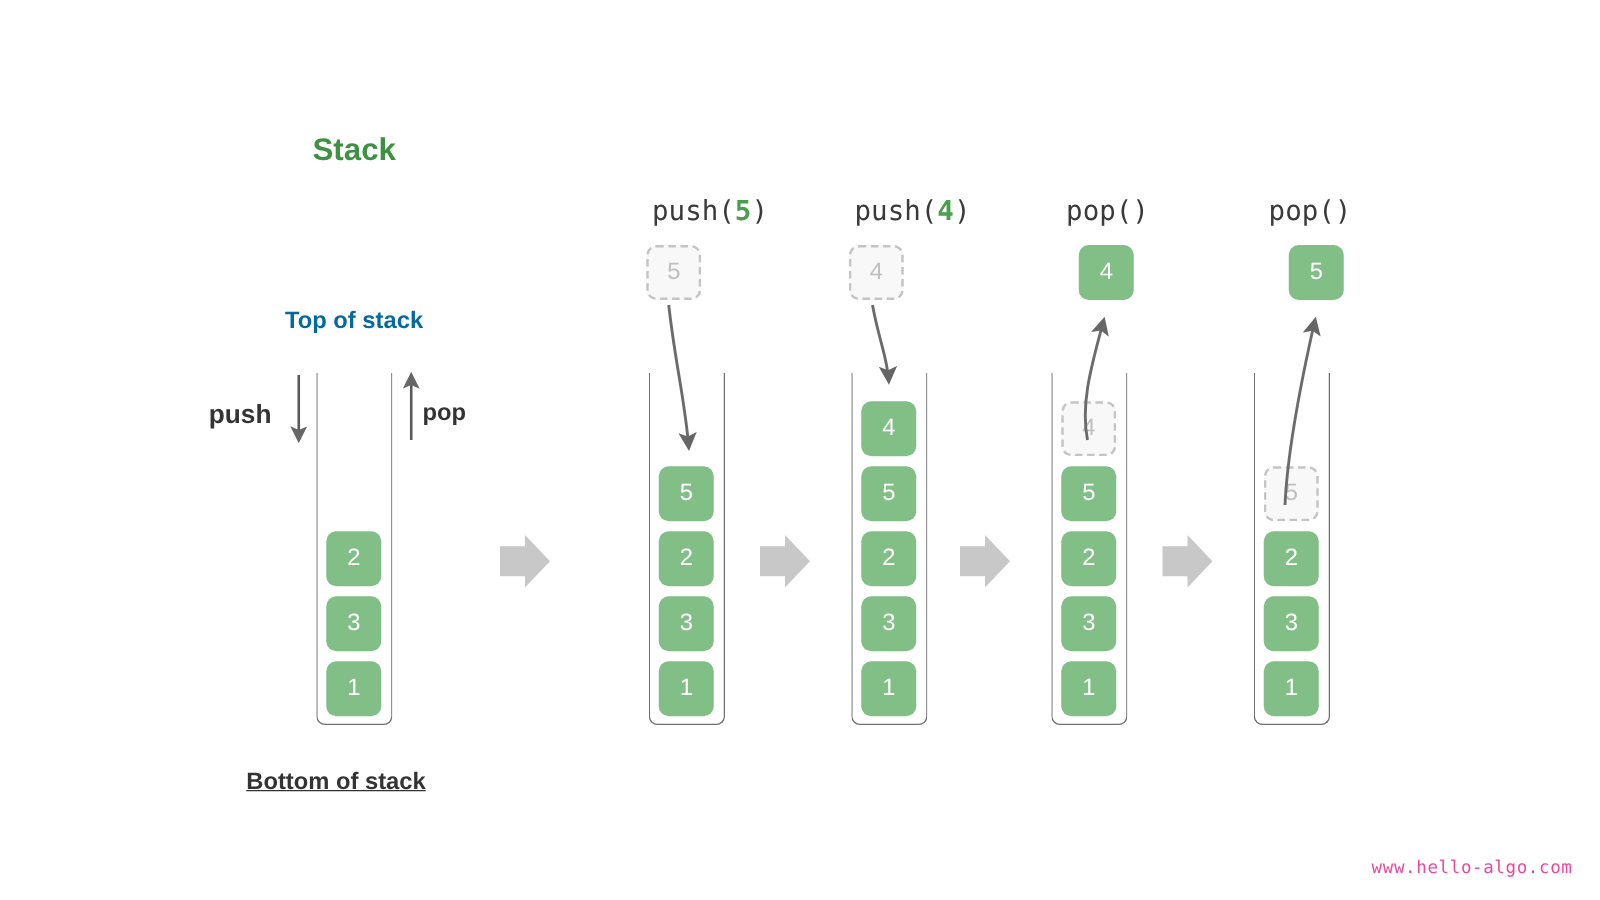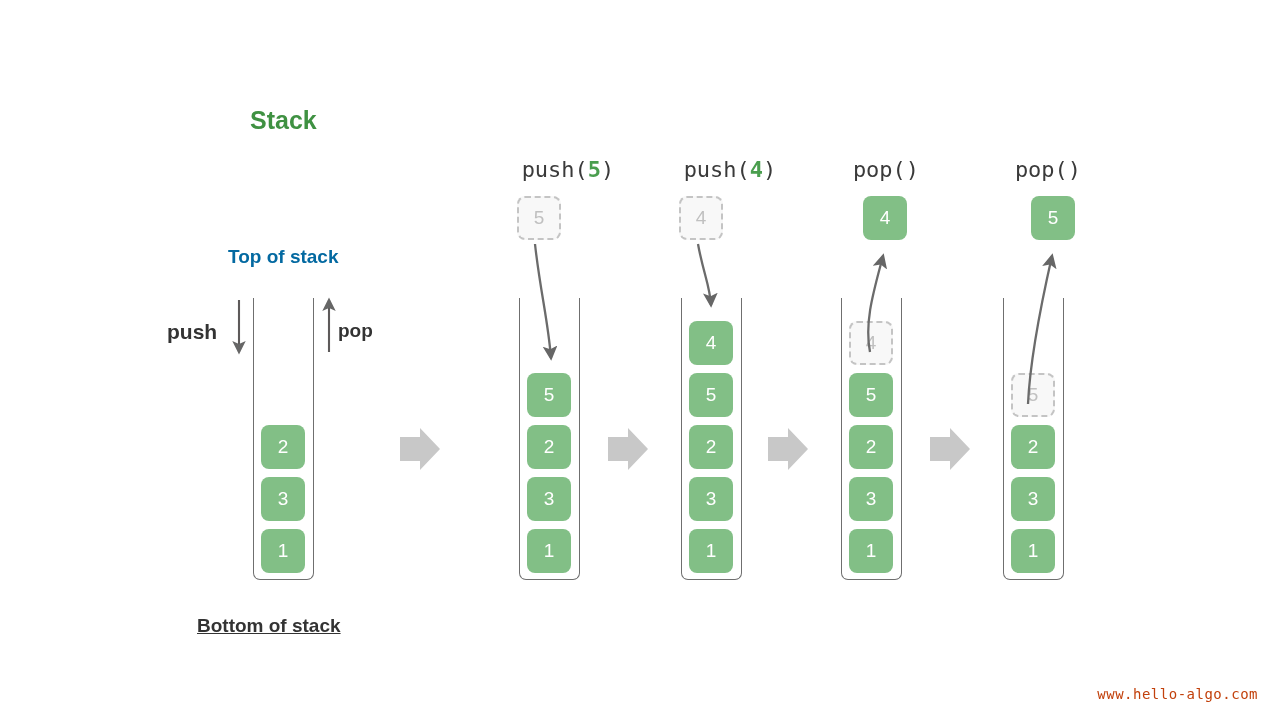--- a/index.html
+++ b/index.html
@@ -129,21 +129,21 @@
     pointer-events: none;
   }
 
   
   .watermark {
     position: absolute;
     right: 22px;
     bottom: 18px;
     font-family: "DejaVu Sans Mono", "Liberation Mono", monospace;
     font-size: 14px;
-    color: #c2410c;
+    color: #ec4899;
     letter-spacing: 0.5px;
   }
 </style>
 </head>
 <body>
 
 <div class="title-stack">Stack</div>
 <div class="label-top">Top of stack</div>
 <div class="label-bottom">Bottom of stack</div>
 <div class="label-push">push</div>

